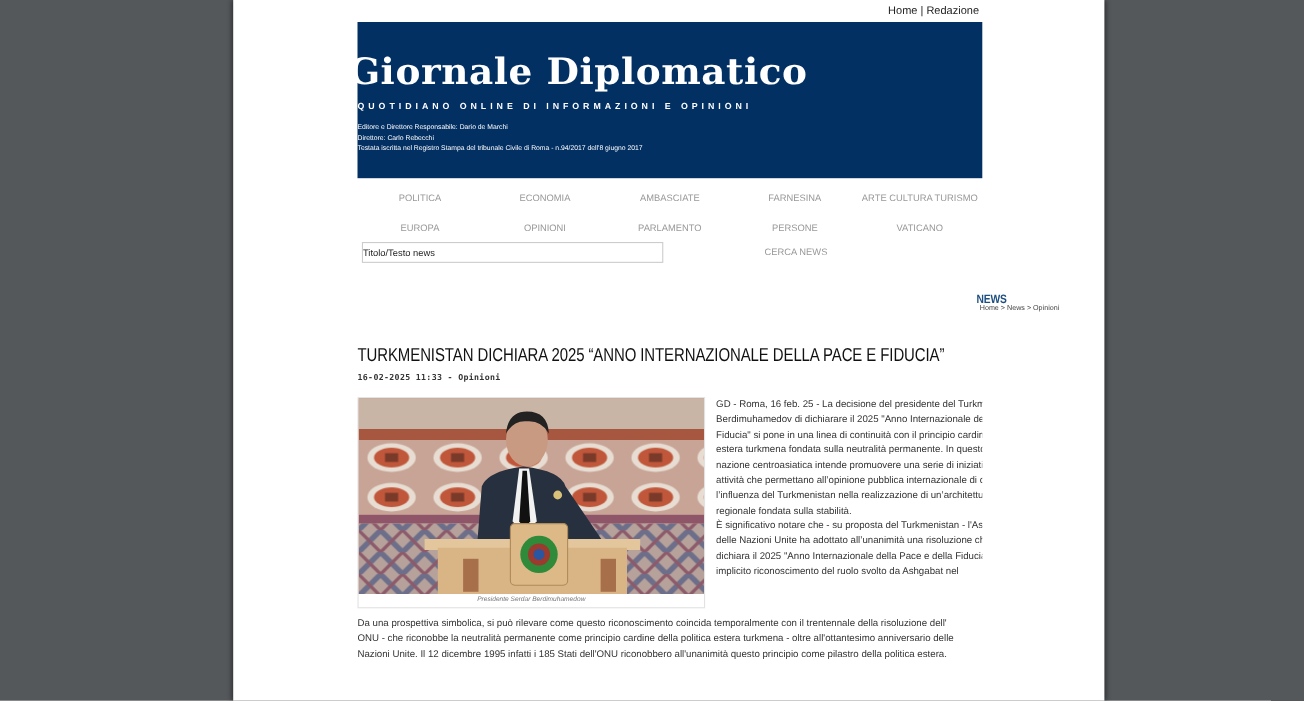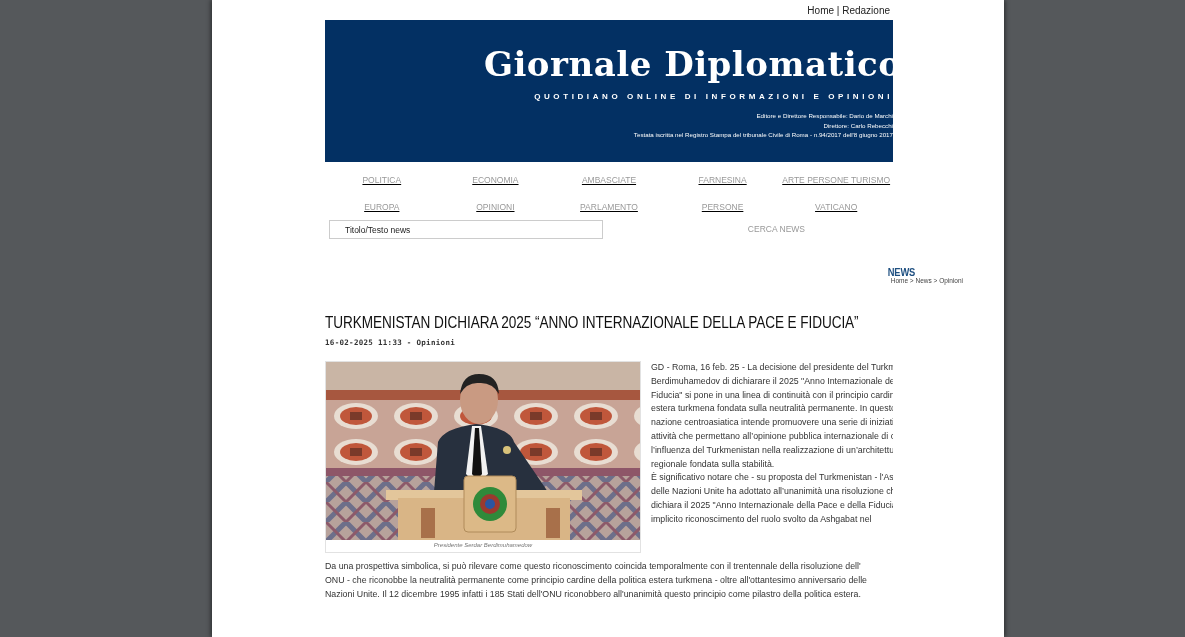--- a/index.html
+++ b/index.html
@@ -1,29 +1,29 @@
 <!DOCTYPE html>
 <html><head>
 <meta charset="utf-8">
 <style>
   html,body{margin:0;padding:0;}
   body{width:1185px;height:637px;overflow:hidden;background:#55585b;font-family:"DejaVu Sans",sans-serif;}
   .page{position:absolute;left:212px;top:0;width:792px;height:637px;background:#fff;box-shadow:-2px 0 4px rgba(0,0,0,.35),2px 0 4px rgba(0,0,0,.35);}
   .inner{position:absolute;left:113px;top:0;width:568px;}
   .toplinks{position:absolute;right:3px;top:5px;font-size:10px;color:#222;font-family:"Liberation Sans",sans-serif;}
   .toplinks a{color:#222;text-decoration:none;}
-  .banner{position:absolute;left:0;top:20px;width:568px;height:142px;background:#033063;color:#fff;text-align:right;}
+  .banner{position:absolute;left:0;top:20px;width:568px;height:142px;background:#033063;color:#fff;text-align:left;}
   .logo{position:absolute;left:0;width:100%;top:25px;font-family:"DejaVu Serif",serif;font-weight:bold;font-size:33px;letter-spacing:0.5px;transform:scaleX(1.03);}
   .tagline{position:absolute;left:0;width:100%;top:72px;font-size:8px;letter-spacing:3.6px;font-family:"Liberation Sans",sans-serif;font-weight:bold;}
   .credits{position:absolute;left:0;width:100%;top:91px;font-size:6.2px;line-height:9.5px;font-family:"Liberation Sans",sans-serif;}
-  .nav{position:absolute;left:0;top:166px;width:568px;text-decoration:underline;}
+  .nav{position:absolute;left:0;top:166px;width:568px;}
   .navrow{display:flex;height:27px;align-items:center;}
   .navrow a{flex:1;text-align:center;font-size:8.5px;color:#999;text-decoration:none;font-family:"Liberation Sans",sans-serif;}
-  .search{position:absolute;left:4px;top:220px;width:274px;height:19px;border:1px solid #ccc;font-size:8.5px;color:#222;padding:0 15px;box-sizing:border-box;font-family:"Liberation Sans",sans-serif;line-height:19px;}
-  .searchbtn{position:absolute;left:370px;top:224px;width:110px;text-align:right;font-size:8.5px;color:#999;font-family:"Liberation Sans",sans-serif;cursor:pointer;}
+  .search{position:absolute;left:4px;top:220px;width:274px;height:19px;border:1px solid #ccc;font-size:8.5px;color:#222;padding:0 0;box-sizing:border-box;font-family:"Liberation Sans",sans-serif;line-height:19px;}
+  .searchbtn{position:absolute;left:370px;top:224px;width:110px;text-align:left;font-size:8.5px;color:#999;font-family:"Liberation Sans",sans-serif;cursor:pointer;}
   .sect{position:absolute;left:0;width:638px;top:266px;text-align:right;}
   .sect-title{font-size:11px;color:#1e4f80;font-family:"Liberation Sans",sans-serif;font-weight:bold;transform:scaleX(.85);letter-spacing:-.2px;}
   .crumbs{font-size:6.5px;color:#444;font-family:"Liberation Sans",sans-serif;margin-top:-1px;}
   .crumbs span{color:#444;}
   .headline{position:absolute;left:0;top:313px;font-size:17px;color:#111;font-family:"Liberation Sans",sans-serif;white-space:nowrap;transform:scaleX(.8);transform-origin:left;letter-spacing:-.1px;}
   .meta{position:absolute;left:0;top:338px;font-size:7.5px;color:#333;font-family:"DejaVu Sans Mono",monospace;letter-spacing:.3px;font-weight:bold;text-align:center;}
   .figure{position:absolute;left:0;top:361px;width:316px;height:192px;border:1px solid #e2e2e2;box-sizing:border-box;background:#fff;}
   .photo{position:absolute;left:0;top:0;width:314px;height:178px;overflow:hidden;background:#b8978a;}
   .caption{position:absolute;left:0;top:180px;width:100%;text-align:center;font-size:6px;font-style:italic;color:#777;font-family:"Liberation Sans",sans-serif;}
   .body{position:absolute;left:326px;top:361px;width:242px;font-size:8.8px;line-height:13.8px;color:#333;font-family:"Liberation Sans",sans-serif;overflow:hidden;}
@@ -49,21 +49,21 @@
         <div>Testata iscritta nel Registro Stampa del tribunale Civile di Roma - n.94/2017 dell'8 giugno 2017</div>
       </div>
     </div>
 
     <div class="nav">
       <div class="navrow">
         <a href="#">POLITICA</a>
         <a href="#">ECONOMIA</a>
         <a href="#">AMBASCIATE</a>
         <a href="#">FARNESINA</a>
-        <a href="#">ARTE PERSONE TURISMO</a>
+        <a href="#">ARTE CULTURA TURISMO</a>
       </div>
       <div class="navrow">
         <a href="#">EUROPA</a>
         <a href="#">OPINIONI</a>
         <a href="#">PARLAMENTO</a>
         <a href="#">PERSONE</a>
         <a href="#">VATICANO</a>
       </div>
     </div>
 

